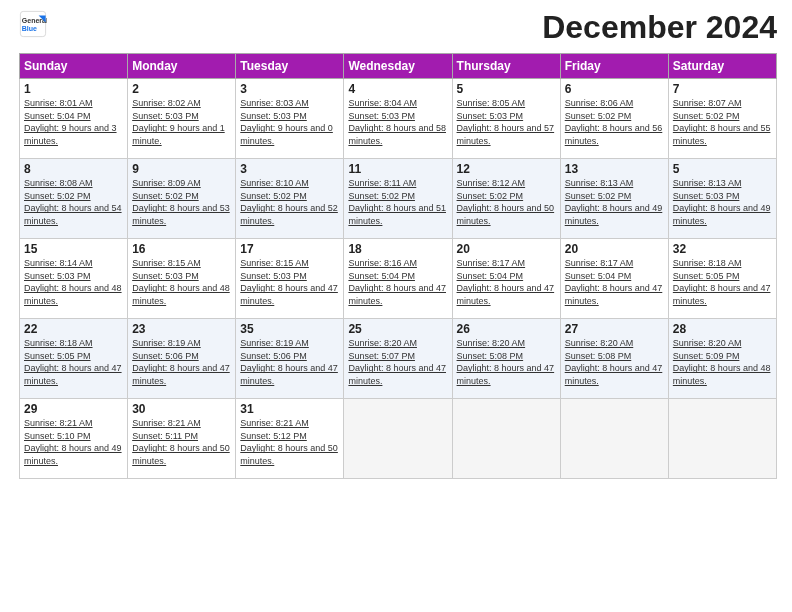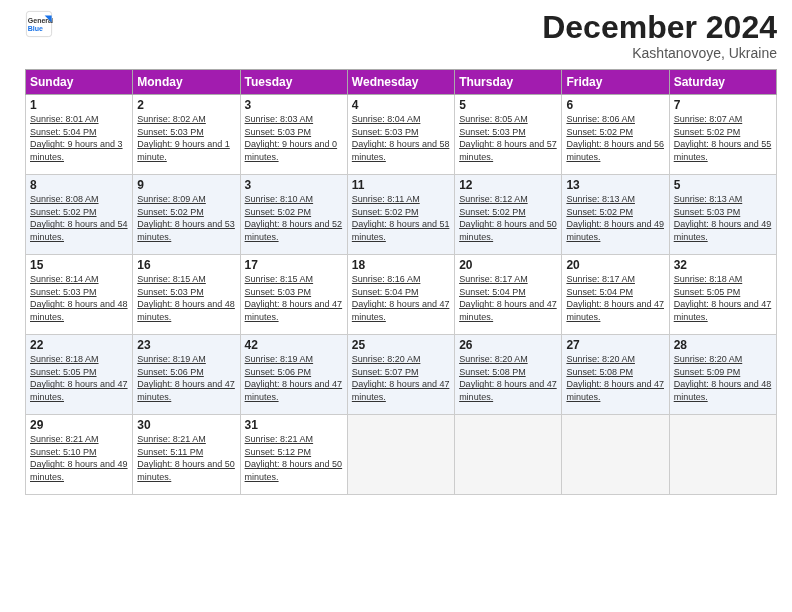--- a/index.html
+++ b/index.html
@@ -7,21 +7,21 @@
       font-family: Arial, sans-serif;
       background: #fff;
       width: 792px;
       height: 612px;
       overflow: hidden;
     }
     .page {
       width: 792px;
       height: 572px;
       background: #fff;
-      padding: 10px 15px 10px 25px;
+      padding: 10px 15px 10px 19px;
     }
     .header {
       display: flex;
       justify-content: space-between;
       align-items: flex-start;
       margin-bottom: 8px;
     }
     .logo {
       display: flex;
       align-items: center;
@@ -98,21 +98,20 @@
     <div class="logo">
       <svg class="logo-icon" viewBox="0 0 40 40">
         <rect x="2" y="2" width="36" height="36" rx="4" fill="#fff" stroke="#ccc" stroke-width="1"></rect>
         <text x="4" y="18" font-size="10" font-weight="bold" fill="#333" font-family="Arial">General</text>
         <text x="4" y="30" font-size="10" font-weight="bold" fill="#1a73e8" font-family="Arial">Blue</text>
         <polygon points="28,8 38,8 38,18" fill="#1a73e8"></polygon>
       </svg>
     </div>
     <div class="title-block">
       <div class="month-title">December 2024</div>
-      <div class="subtitle">Kashtanovoye, Ukraine</div>
     </div>
   </div>
 
   <table class="calendar">
     <thead>
       <tr id="weekday-header">
           <th>Sunday</th>
           <th>Monday</th>
           <th>Tuesday</th>
           <th>Wednesday</th>
@@ -168,21 +167,21 @@
           <td><span class="day-num">20</span>
         <span class="day-info">Sunrise: 8:17 AM<br>Sunset: 5:04 PM<br>Daylight: 8 hours and 47 minutes.</span></td>
           <td><span class="day-num">32</span>
         <span class="day-info">Sunrise: 8:18 AM<br>Sunset: 5:05 PM<br>Daylight: 8 hours and 47 minutes.</span></td>
         </tr>
         <tr>
           <td><span class="day-num">22</span>
         <span class="day-info">Sunrise: 8:18 AM<br>Sunset: 5:05 PM<br>Daylight: 8 hours and 47 minutes.</span></td>
           <td><span class="day-num">23</span>
         <span class="day-info">Sunrise: 8:19 AM<br>Sunset: 5:06 PM<br>Daylight: 8 hours and 47 minutes.</span></td>
-          <td><span class="day-num">42</span>
+          <td><span class="day-num">35</span>
         <span class="day-info">Sunrise: 8:19 AM<br>Sunset: 5:06 PM<br>Daylight: 8 hours and 47 minutes.</span></td>
           <td><span class="day-num">25</span>
         <span class="day-info">Sunrise: 8:20 AM<br>Sunset: 5:07 PM<br>Daylight: 8 hours and 47 minutes.</span></td>
           <td><span class="day-num">26</span>
         <span class="day-info">Sunrise: 8:20 AM<br>Sunset: 5:08 PM<br>Daylight: 8 hours and 47 minutes.</span></td>
           <td><span class="day-num">27</span>
         <span class="day-info">Sunrise: 8:20 AM<br>Sunset: 5:08 PM<br>Daylight: 8 hours and 47 minutes.</span></td>
           <td><span class="day-num">28</span>
         <span class="day-info">Sunrise: 8:20 AM<br>Sunset: 5:09 PM<br>Daylight: 8 hours and 48 minutes.</span></td>
         </tr>

